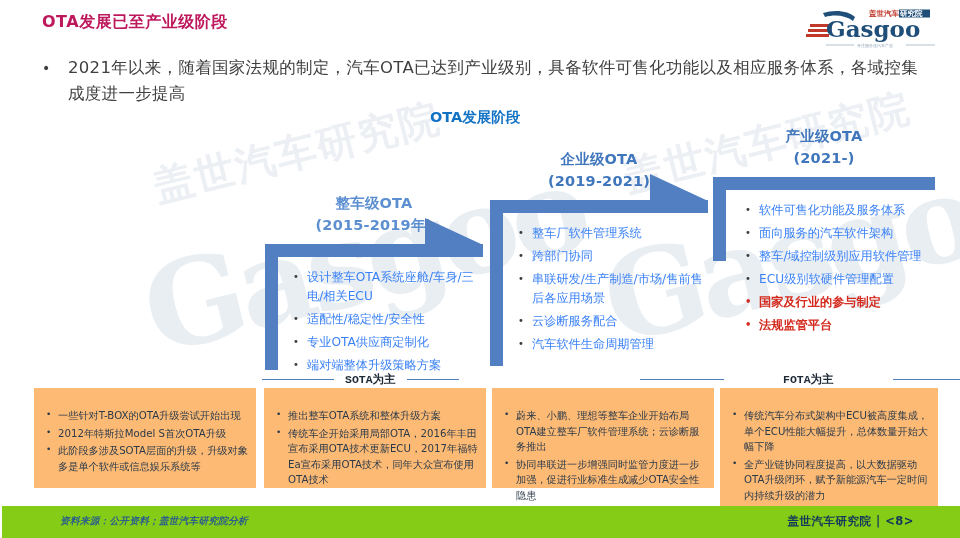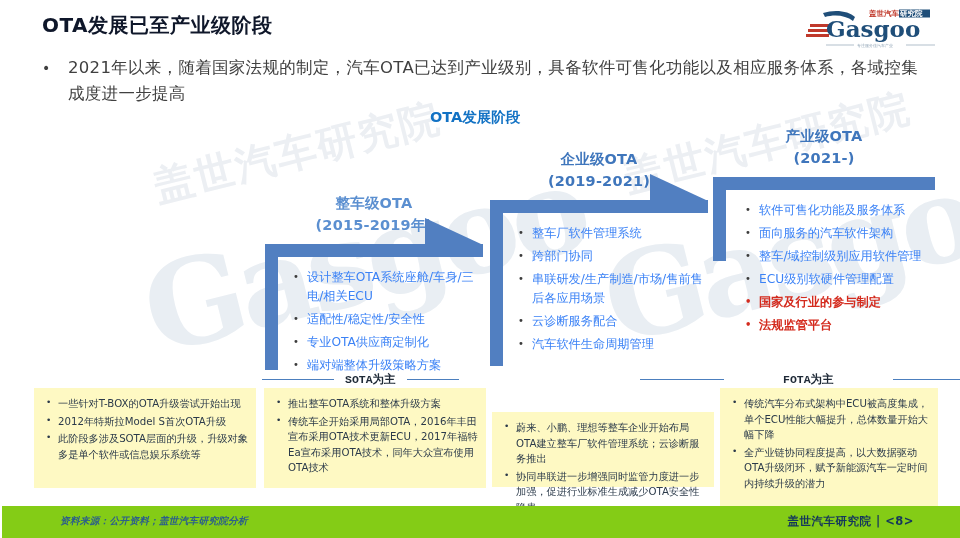--- a/index.html
+++ b/index.html
@@ -40,23 +40,23 @@
     letter-spacing: 2px;
     transform: rotate(-14deg);
     color: #eceff3;
   }
 
   
   .title {
     position: absolute;
     left: 42px;
     top: 12px;
-    font-size: 20px;
-    font-weight: 700;
-    color: #0f172a;
+    font-size: 16px;
+    font-weight: 700;
+    color: #be185d;
     letter-spacing: 0.5px;
     z-index: 5;
   }
   .bullet-row {
     position: absolute;
     left: 42px;
     top: 55px;
     width: 890px;
     display: flex;
     z-index: 5;
@@ -176,23 +176,23 @@
   .mode-label .ln {
     height: 1.6px;
     background: #4c7fbe;
     flex: none;
   }
   .mode-label .tx { padding: 0 11px; white-space: nowrap; font-family: Liberation Mono, monospace; }
 
   
   .dbox {
     position: absolute;
-    background: #fef9c3;
+    background: #fdba74;
     z-index: 4;
-    padding: 8px 6px 6px 4px;
+    padding: 20px 6px 6px 4px;
     box-sizing: border-box;
   }
   .dbox ul {
     list-style: none;
     margin: 0;
     padding: 0;
   }
   .dbox li {
     position: relative;
     color: #2b3a4a;
@@ -353,21 +353,21 @@
     </ul>
   </div>
 
   <div class="dbox" style="left:264px; top:388px; width:222px; height:100px;">
     <ul>
       <li>推出整车OTA系统和整体升级方案</li>
       <li>传统车企开始采用局部OTA，2016年丰田宣布采用OTA技术更新ECU，2017年福特Ea宣布采用OTA技术，同年大众宣布使用OTA技术</li>
     </ul>
   </div>
 
-  <div class="dbox" style="left:492px; top:412px; width:222px; height:75px;">
+  <div class="dbox" style="left:492px; top:388px; width:222px; height:100px;">
     <ul>
       <li>蔚来、小鹏、理想等整车企业开始布局OTA建立整车厂软件管理系统；云诊断服务推出</li>
       <li>协同串联进一步增强同时监管力度进一步加强，促进行业标准生成减少OTA安全性隐患</li>
     </ul>
   </div>
 
   <div class="dbox" style="left:720px; top:388px; width:218px; height:128px;">
     <ul>
       <li>传统汽车分布式架构中ECU被高度集成，单个ECU性能大幅提升，总体数量开始大幅下降</li>
       <li>全产业链协同程度提高，以大数据驱动OTA升级闭环，赋予新能源汽车一定时间内持续升级的潜力</li>

